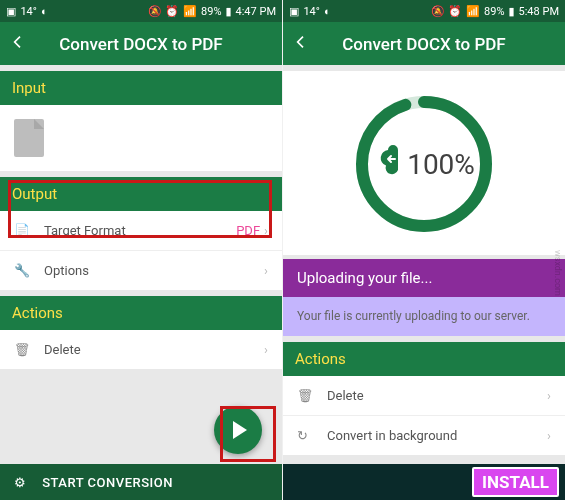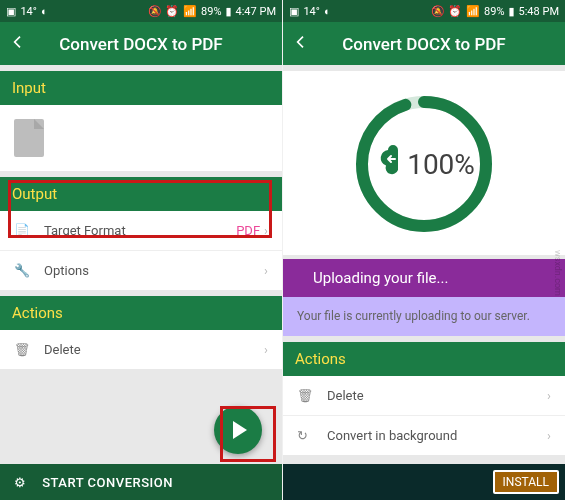--- a/index.html
+++ b/index.html
@@ -45,26 +45,26 @@
 
   
   .progress-wrap { background: #fff; padding: 18px 0 16px; display: flex; justify-content: center; margin-top: 6px; }
   .progress-ring { width: 150px; height: 150px; position: relative; }
   .progress-ring svg { transform: rotate(-90deg); }
   .progress-ring .pct { position: absolute; inset: 0; display: flex; flex-direction: row; align-items: center; justify-content: center; color: #404040; text-align: center; }
   .progress-ring .pct .cloud { font-size: 24px; margin-bottom: 4px; }
   .progress-ring .pct .num { font-size: 28px; font-weight: 400; }
 
   
-  .upl-head { background: #8a2b9a; color: #fff; padding: 10px 30px; font-size: 15px; margin-top: 4px; }
+  .upl-head { background: #8a2b9a; color: #fff; padding: 10px 14px; font-size: 15px; margin-top: 4px; }
   .upl-body { background: #c4b5fd; padding: 10px 14px; font-size: 12px; color: #666; line-height: 1.6; }
 
   
   .ad { position: absolute; bottom: 0; left: 0; right: 0; height: 36px; background: #0a2a2a; display: flex; align-items: center; justify-content: flex-end; padding-right: 6px; }
-  .install-btn { background: #a16207; border: 2px solid #fff; color: #fff; font-size: 12px; font-weight: 400; padding: 3px 8px; border-radius: 2px; }
+  .install-btn { background: #d946ef; border: 2px solid #fff; color: #fff; font-size: 17px; font-weight: 700; padding: 3px 8px; border-radius: 2px; }
 
   .watermark { position: absolute; right: 2px; top: 50%; writing-mode: vertical-rl; font-size: 9px; color: rgba(0,0,0,0.2); }
 
   svg.icon { width: 16px; height: 16px; }
 </style>
 </head>
 <body>
 
 <div class="phone">
   <div class="statusbar">

